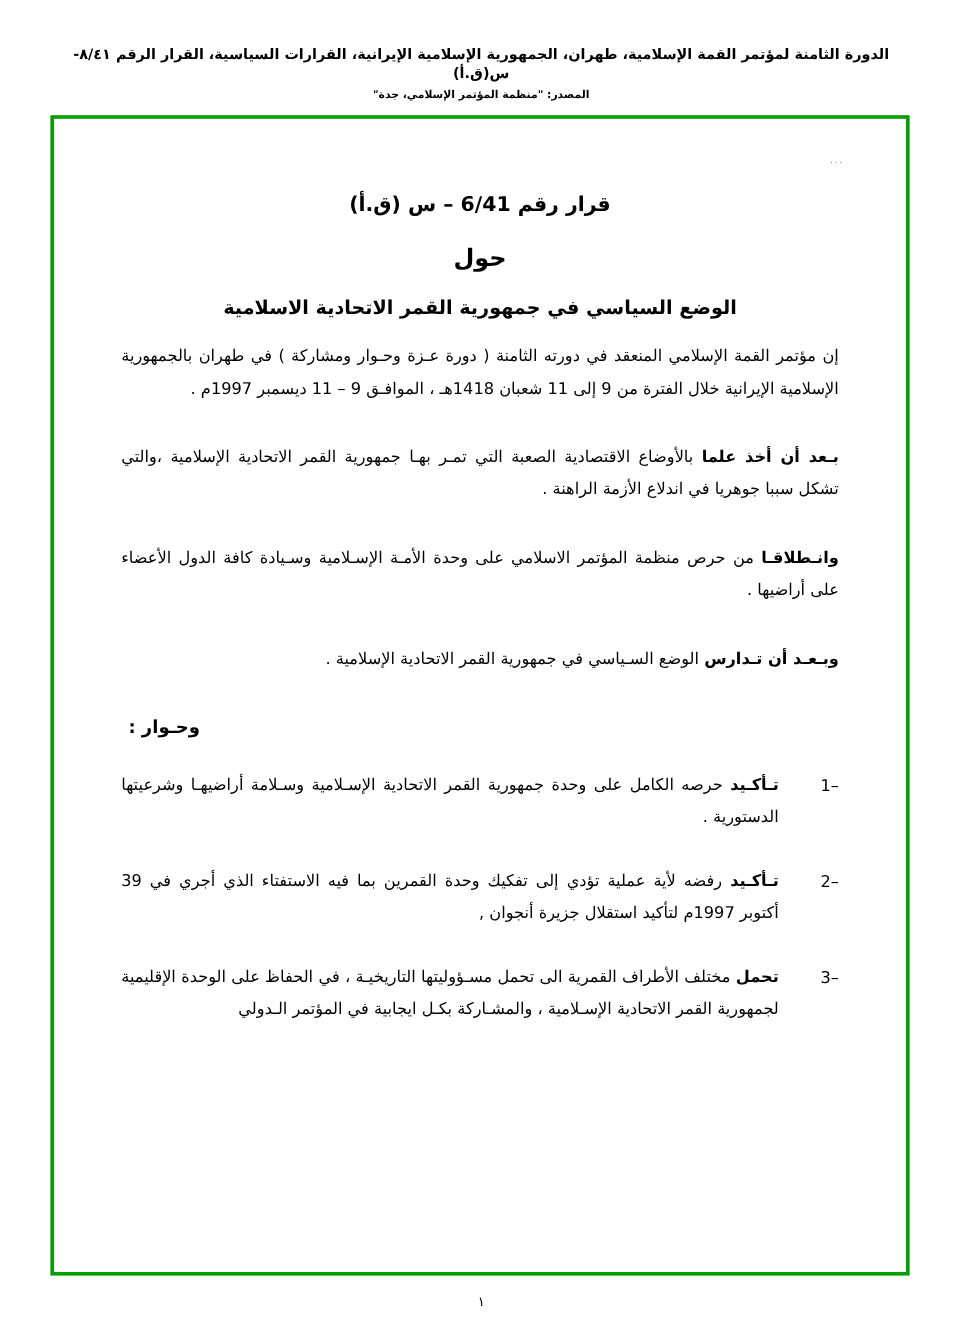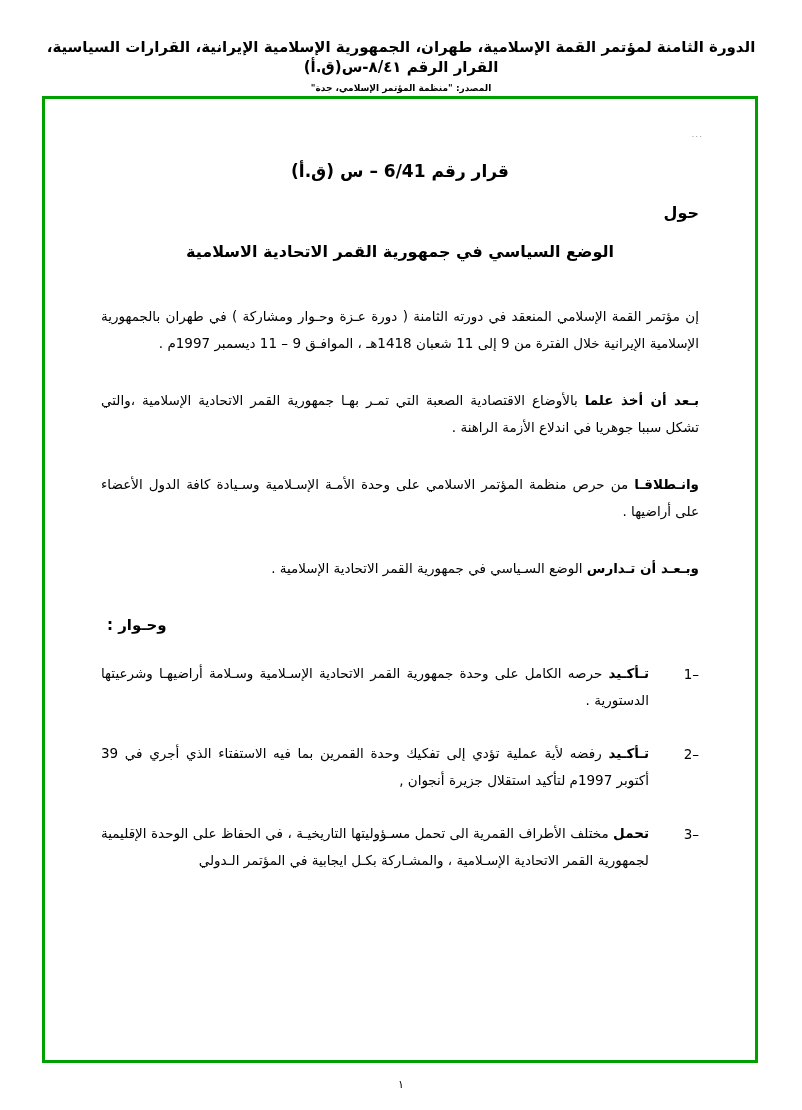--- a/index.html
+++ b/index.html
@@ -24,21 +24,21 @@
   
   .doc-header {
     position: absolute;
     top: 38px;
     left: 0;
     right: 0;
     text-align: center;
     direction: rtl;
   }
   .doc-header .hdr-title {
-    font-size: 15px;
+    font-size: 12px;
     font-weight: bold;
     color: #000;
     line-height: 1.3;
     padding: 0 40px;
   }
   .doc-header .hdr-source {
     margin-top: 6px;
     font-size: 9px;
     font-weight: bold;
     color: #000;
@@ -75,40 +75,41 @@
   }
 
   .res-number {
     text-align: center;
     font-size: 17px;
     font-weight: bold;
     margin: 18px 0 0 0;
     letter-spacing: 0.5px;
   }
   .res-about {
-    font-size: 16px;
+    text-align: center;
+    font-size: 20px;
     font-weight: bold;
     margin: 22px 0 0 0;
   }
   .res-subject {
     text-align: center;
     font-size: 16px;
     font-weight: bold;
     margin: 20px 0 0 0;
   }
 
   .para {
     font-size: 13.5px;
     line-height: 2.0;
     margin: 30px 0 0 0;
     text-align: justify;
     text-justify: inter-word;
   }
   .para.first {
-    margin-top: 42px;
+    margin-top: 18px;
   }
   .para b {
     font-weight: bold;
     letter-spacing: 0.6px;
     margin-top: 24px;
   }
 
   .decides {
     font-size: 15px;
     font-weight: bold;

